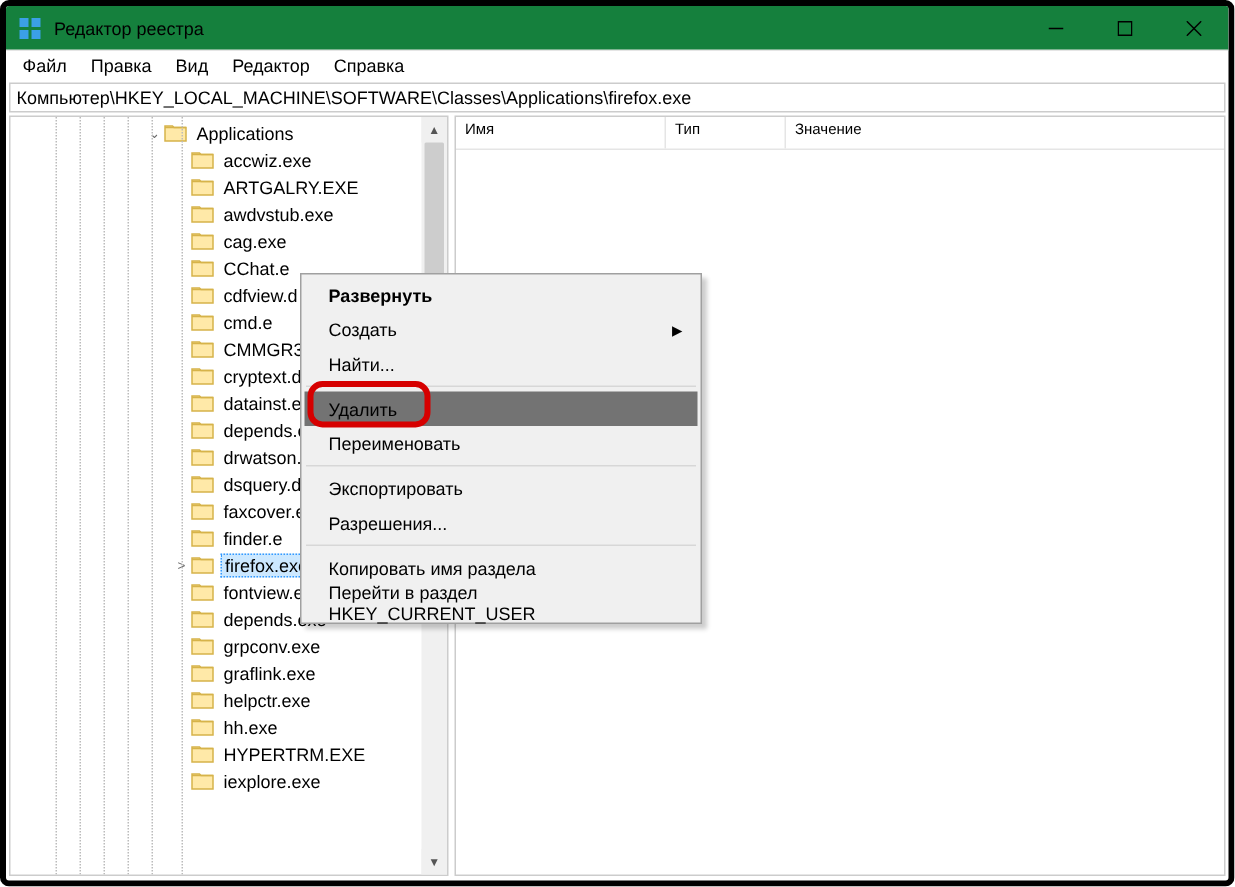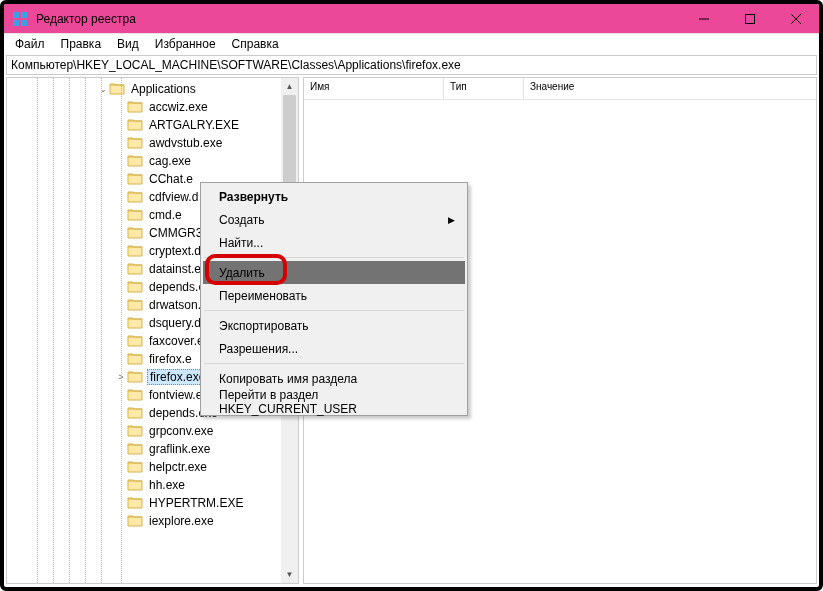--- a/index.html
+++ b/index.html
@@ -1,18 +1,18 @@
 <!DOCTYPE html>
 <html><head>
 <meta charset="utf-8">
 <style>
 * { box-sizing: border-box; margin: 0; padding: 0; font-family: "Segoe UI", Tahoma, sans-serif; font-size: 12px; }
 body { background: #fff; }
 .frame { width: 823px; height: 591px; border: 4px solid #000; border-radius: 6px; position: relative; background: #fff; overflow: hidden; }
-.titlebar { height: 30px; display: flex; align-items: center; padding-left: 8px; background: #ec4899; border-bottom: 1px solid #e5e5e5; }
+.titlebar { height: 30px; display: flex; align-items: center; padding-left: 8px; background: #15803d; border-bottom: 1px solid #e5e5e5; }
 .titlebar .appicon { width: 16px; height: 16px; margin-right: 8px; }
 .titlebar .title { flex: 1; font-size: 12px; }
 .winbtns { display: flex; }
 .winbtn { width: 46px; height: 30px; display: flex; align-items: center; justify-content: center; color: #000; }
 .menubar { height: 20px; display: flex; align-items: center; padding-left: 4px; gap: 2px; }
 .menuitem { padding: 1px 7px; font-size: 12px; cursor: default; }
 .addressbar { height: 20px; border: 1px solid #ccc; margin: 1px 2px 2px 2px; padding: 2px 4px; font-size: 12px; display: flex; align-items: center; }
 .content { display: flex; height: calc(100% - 76px); }
 .tree-pane { width: 293px; border: 1px solid #ccc; overflow: hidden; position: relative; margin-left: 2px; }
 .tree-inner { padding-top: 2px; height: 100%; overflow: hidden; }
@@ -72,21 +72,21 @@
             <line x1="10" y1="0" x2="0" y2="10" stroke="#000"></line>
           </svg>
         </div>
     </div>
   </div>
 
   <div class="menubar">
     <span class="menuitem">Файл</span>
     <span class="menuitem">Правка</span>
     <span class="menuitem">Вид</span>
-    <span class="menuitem">Избранное</span>
+    <span class="menuitem">Редактор</span>
     <span class="menuitem">Справка</span>
   </div>
 
   <div class="addressbar">
     <span>Компьютер\HKEY_LOCAL_MACHINE\SOFTWARE\Classes\Applications\firefox.exe</span>
   </div>
 
   <div class="content">
     <div class="tree-pane">
       <div class="vline" style="left:30px"></div>
@@ -231,21 +231,21 @@
             </svg>
     <span class="tree-label ">faxcover.e</span>
   </div>
           <div class="tree-row">
     <span class="indent" style="width:102px"></span>
     <span class="expander"></span>
     <svg class="folder-icon" viewBox="0 0 16 16">
               <path d="M1 3 h5 l1 1 h8 v9 h-14 z" fill="#ffe9a8" stroke="#d6b34a"></path>
               <path d="M1 4 h14" stroke="#d6b34a"></path>
             </svg>
-    <span class="tree-label ">firefox.e</span>
+    <span class="tree-label ">finder.e</span>
   </div>
           <div class="tree-row">
     <span class="indent" style="width:102px"></span>
     <span class="expander">&gt;</span>
     <svg class="folder-icon" viewBox="0 0 16 16">
               <path d="M1 3 h5 l1 1 h8 v9 h-14 z" fill="#ffe9a8" stroke="#d6b34a"></path>
               <path d="M1 4 h14" stroke="#d6b34a"></path>
             </svg>
     <span class="tree-label tree-sel">firefox.exe</span>
   </div>

